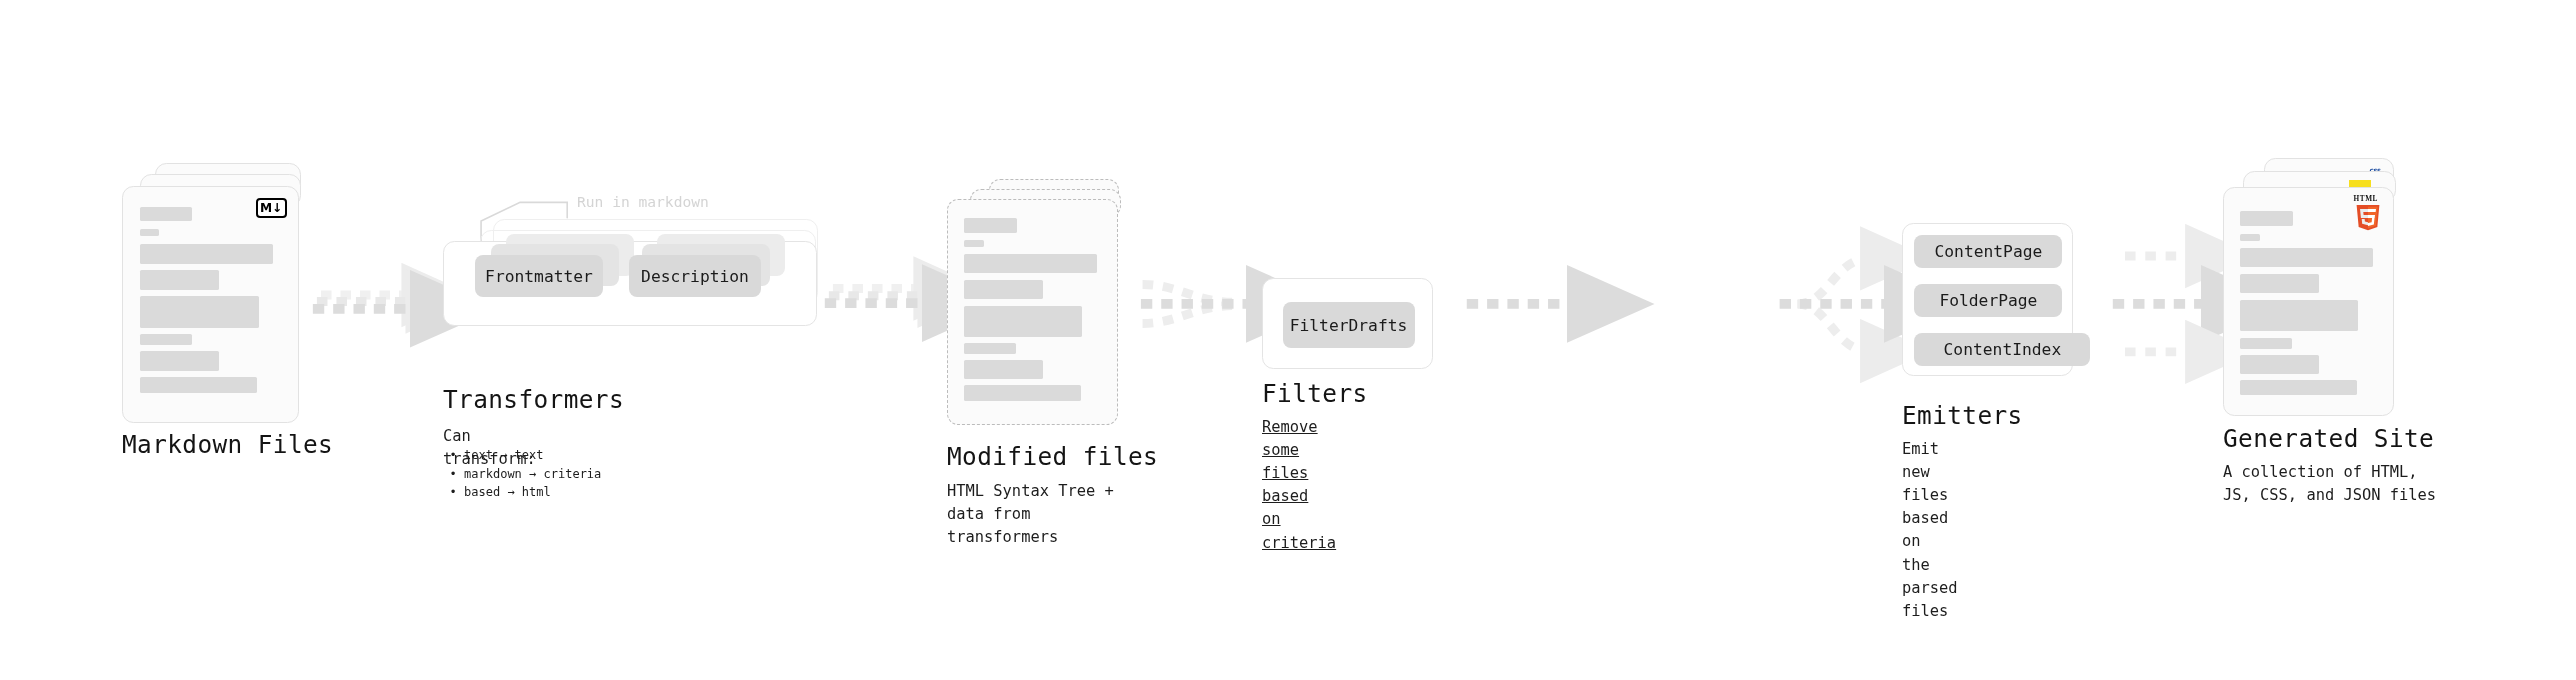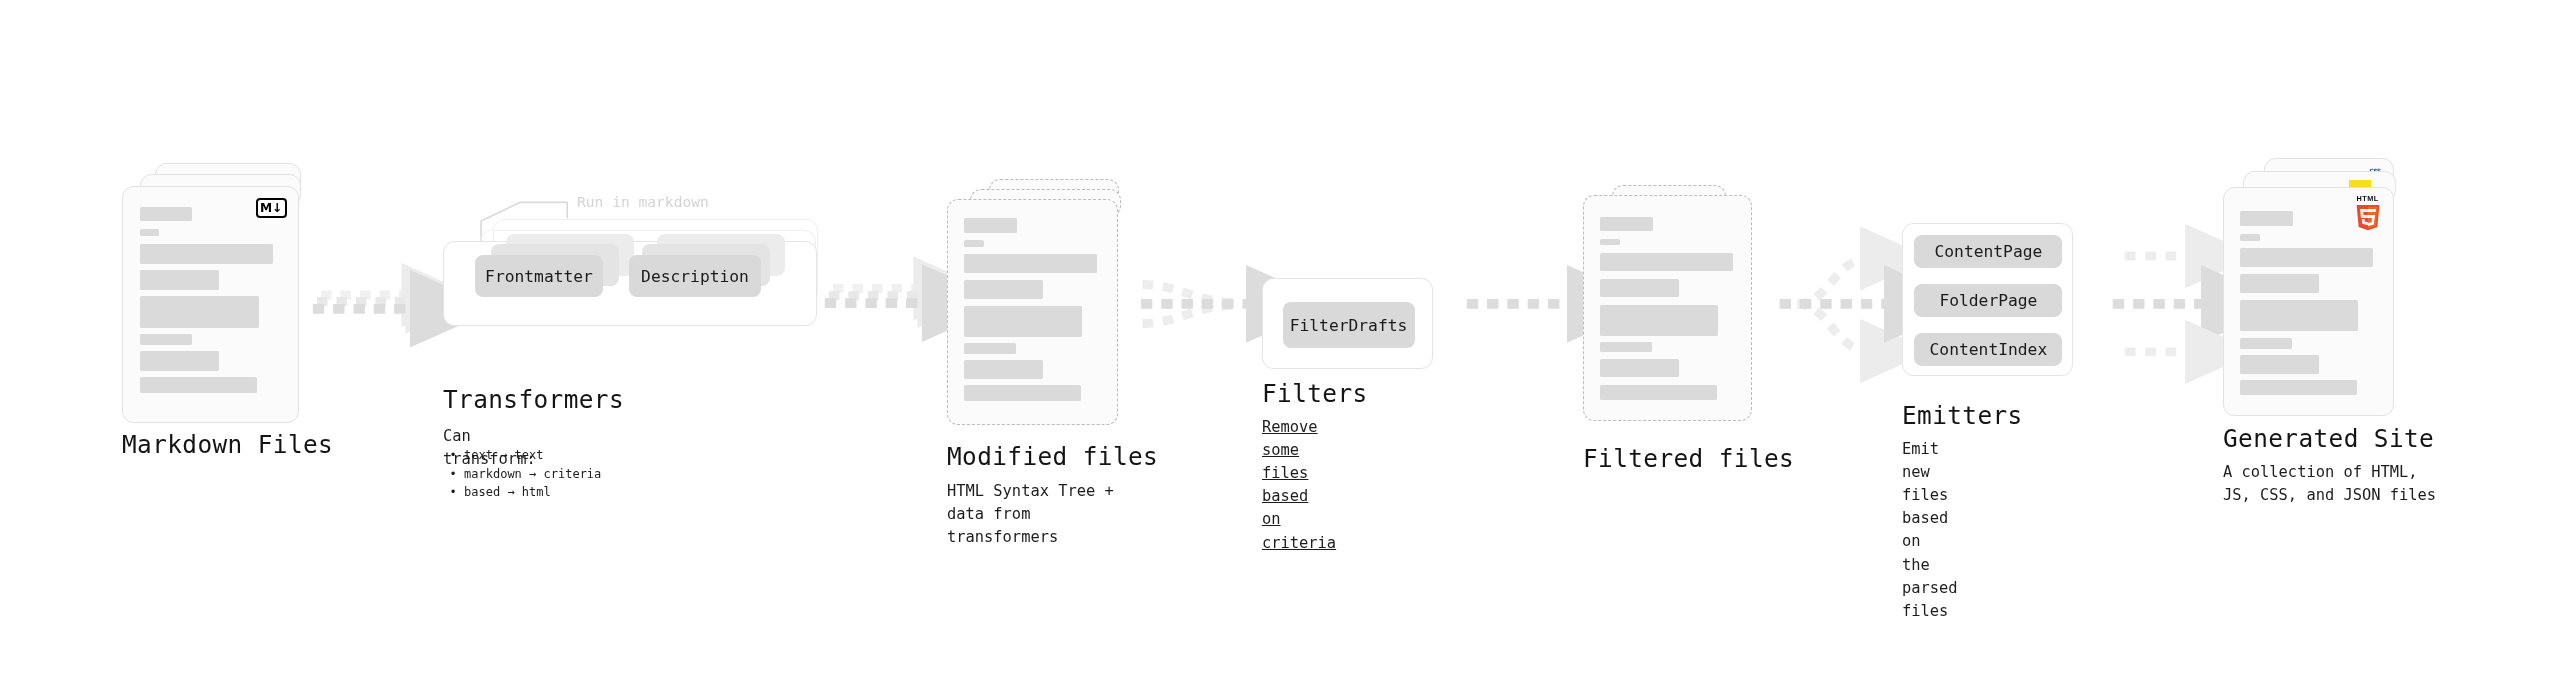--- a/index.html
+++ b/index.html
@@ -89,23 +89,23 @@
     font-family: "DejaVu Sans", "Liberation Sans", sans-serif;
     font-size: 5.7px; font-weight: 700; color: #15479e; letter-spacing: -0.2px;
   }
   .badge-css .cssbar { width: 21px; height: 3.3px; background: #2458c8; }
   .badge-js {
     position: absolute;
     background: #f7df1e;
   }
   .badge-html5 { position: absolute; }
   .badge-html5 .h5word {
-    font-family: Liberation Sans, sans-serif;
+    font-family: Liberation Serif, serif;
     font-size: 7.3px; font-weight: 700; color: #111; letter-spacing: 0.5px;
-    text-align: center; line-height: 1; margin-bottom: 3px;
+    line-height: 1; margin-bottom: 3px;
   }
 
   
   .groupbox {
     position: absolute;
     background: #ffffff;
     border: 1.3px solid #e4e4e4;
     border-radius: 11.4px;
   }
   .groupbox.faint { border-color: #efefef; background: transparent; }
@@ -286,48 +286,30 @@
     <div class="groupbox" style="left:0px; top:0px; width:171px; height:91px;margin-top:20px;">
       <div class="chip" style="left:19.5px; top:23px; width:132px; height:46px;">
         <span>FilterDrafts</span>
       </div>
     </div>
     <div class="label-title" style="position:absolute; left:0px; top:122px;">Filters</div>
     <div class="label-sub" style="position:absolute; left:0px; top:158px;text-decoration:underline;">Remove some files based
 on criteria</div>
   </div>
 
-  <div class="node" style="left:1583px; top:185px;">
-    <div class="cardstack" style="width:203px; height:236px;">
-      <div class="card dashed" style="left:29px; top:0px; width:114px; height:24.4px;"></div>
-      <div class="card dashed" style="left:0px; top:9.8px; width:169px; height:226px;">
-        <div class="card-body">
-          <div class="sk" style="left:16.3px; top:21px; width:53px; height:14.6px;"></div>
-          <div class="sk" style="left:16.3px; top:43px; width:19.5px; height:6.5px;"></div>
-          <div class="sk" style="left:16.3px; top:57px; width:133px; height:18.7px;"></div>
-          <div class="sk" style="left:16.3px; top:83px; width:79px; height:18.7px;"></div>
-          <div class="sk" style="left:16.3px; top:109px; width:118px; height:31px;"></div>
-          <div class="sk" style="left:16.3px; top:146px; width:52px; height:10.6px;"></div>
-          <div class="sk" style="left:16.3px; top:163px; width:79px; height:18.7px;"></div>
-          <div class="sk" style="left:16.3px; top:189px; width:117px; height:15.4px;"></div>
-        </div>
-      </div>
-    </div>
-    <div class="label-title" style="position:absolute; left:0px; top:260px;">Filtered files</div>
-  </div>
 
   <div class="node" style="left:1902px; top:223px;">
     <div class="groupbox" style="left:0px; top:0px; width:171px; height:153px;">
       <div class="chip" style="left:11.4px; top:11.4px; width:148px; height:32.5px;">
         <span>ContentPage</span>
       </div>
       <div class="chip" style="left:11.4px; top:60px; width:148px; height:32.5px;">
         <span>FolderPage</span>
       </div>
-      <div class="chip" style="left:11.4px; top:109px; width:148px; height:32.5px;">
+      <div class="chip" style="left:11.4px; top:109px; width:176px; height:32.5px;">
         <span>ContentIndex</span>
       </div>
     </div>
     <div class="label-title" style="position:absolute; left:0px; top:179px;">Emitters</div>
     <div class="label-sub" style="position:absolute; left:0px; top:215px;">Emit new files based on
 the parsed files</div>
   </div>
 
   <div class="node" style="left:2223px; top:158px;">
     <div class="cardstack" style="width:219px; height:260px;">

